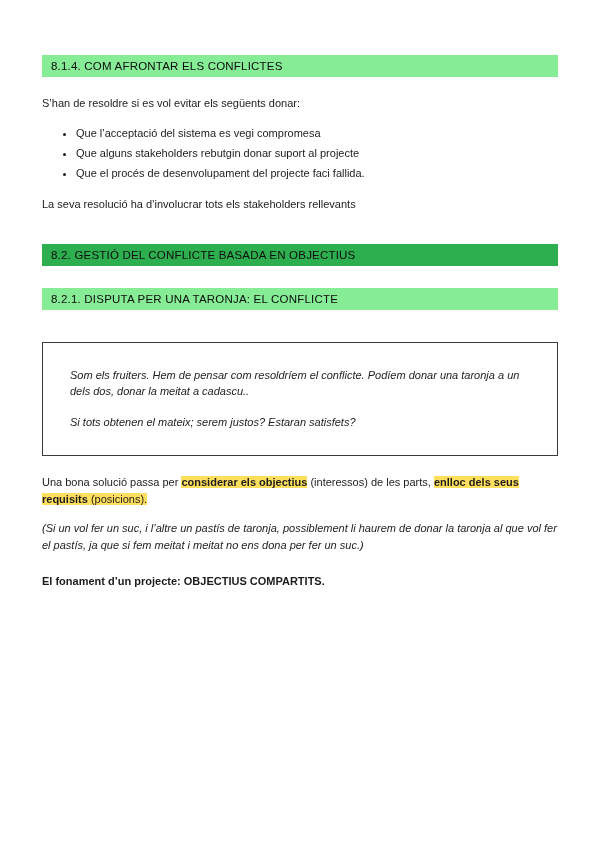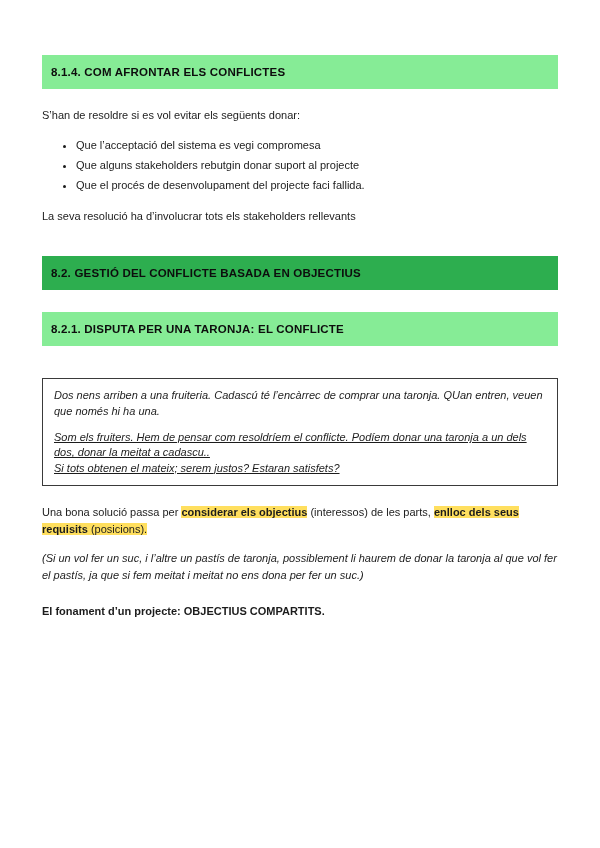--- a/index.html
+++ b/index.html
@@ -12,24 +12,24 @@
   .page {
     position: relative;
     width: 600px;
     height: 848px;
     box-sizing: border-box;
     padding: 55px 42px 40px 42px;
     background: #ffffff;
     overflow: hidden;
   }
   .h-bar {
-    font-weight: bold;
+    font-weight: normal;
     font-size: 11.5px;
     letter-spacing: 0.2px;
-    padding: 11px 9px;
+    padding: 5px 9px;
     color: #0d0d0d;
   }
   .h-light { background: #86ec96; }
   .h-dark  { background: #2dae4f; }
   .mb-18 { margin-bottom: 18px; }
   .mt-32 { margin-top: 32px; }
   .mt-22 { margin-top: 22px; }
   p {
     font-size: 11px;
     line-height: 1.5;
@@ -42,21 +42,21 @@
     line-height: 1.55;
   }
   li { margin-bottom: 3px; }
   .quote-box {
     border: 1px solid #3a3a3a;
     padding: 9px 11px;
     margin: 32px 0 18px 0;
     font-style: italic;
   }
   .quote-box p { margin: 0 0 11px 0; font-size: 11px; line-height: 1.4; }
-  .quote-box p.tight { margin: 0; text-decoration: underline; }
+  .quote-box p.tight { margin: 16px; }
   .hl { background: #ffdf5e; }
   .b { font-weight: bold; }
   .it { font-style: italic; }
   .solution-para { margin-top: 18px; }
   .note-para { margin-top: 5px; }
   .footer-para { margin-top: 20px; font-weight: bold; }
 </style>
 </head>
 <body>
 
@@ -74,21 +74,20 @@
   </ul>
 
   <p>La seva resolució ha d’involucrar tots els stakeholders rellevants</p>
 
 
   <div class="h-bar h-dark mt-32">8.2. GESTIÓ DEL CONFLICTE BASADA EN OBJECTIUS</div>
 
   <div class="h-bar h-light mt-22">8.2.1. DISPUTA PER UNA TARONJA: EL CONFLICTE</div>
 
   <div class="quote-box">
-    <p>Dos nens arriben a una fruiteria. Cadascú té l’encàrrec de comprar una taronja. QUan entren, veuen que només hi ha una.</p>
     <p class="tight">Som els fruiters. Hem de pensar com resoldríem el conflicte. Podíem donar una taronja a un dels dos, donar la meitat a cadascu..</p>
     <p class="tight">Si tots obtenen el mateix; serem justos? Estaran satisfets?</p>
   </div>
 
   <p class="solution-para"><span>Una bona solució passa per </span><span class="hl b">considerar els objectius</span><span> (interessos) de les parts, </span><span class="hl b">enlloc dels seus requisits</span><span class="hl"> (posicions).</span></p>
 
   <p class="note-para it">(Si un vol fer un suc, i l’altre un pastís de taronja, possiblement li haurem de donar la taronja al que vol fer el pastís, ja que si fem meitat i meitat no ens dona per fer un suc.)</p>
 
   <p class="footer-para">El fonament d’un projecte: OBJECTIUS COMPARTITS.</p>
 

